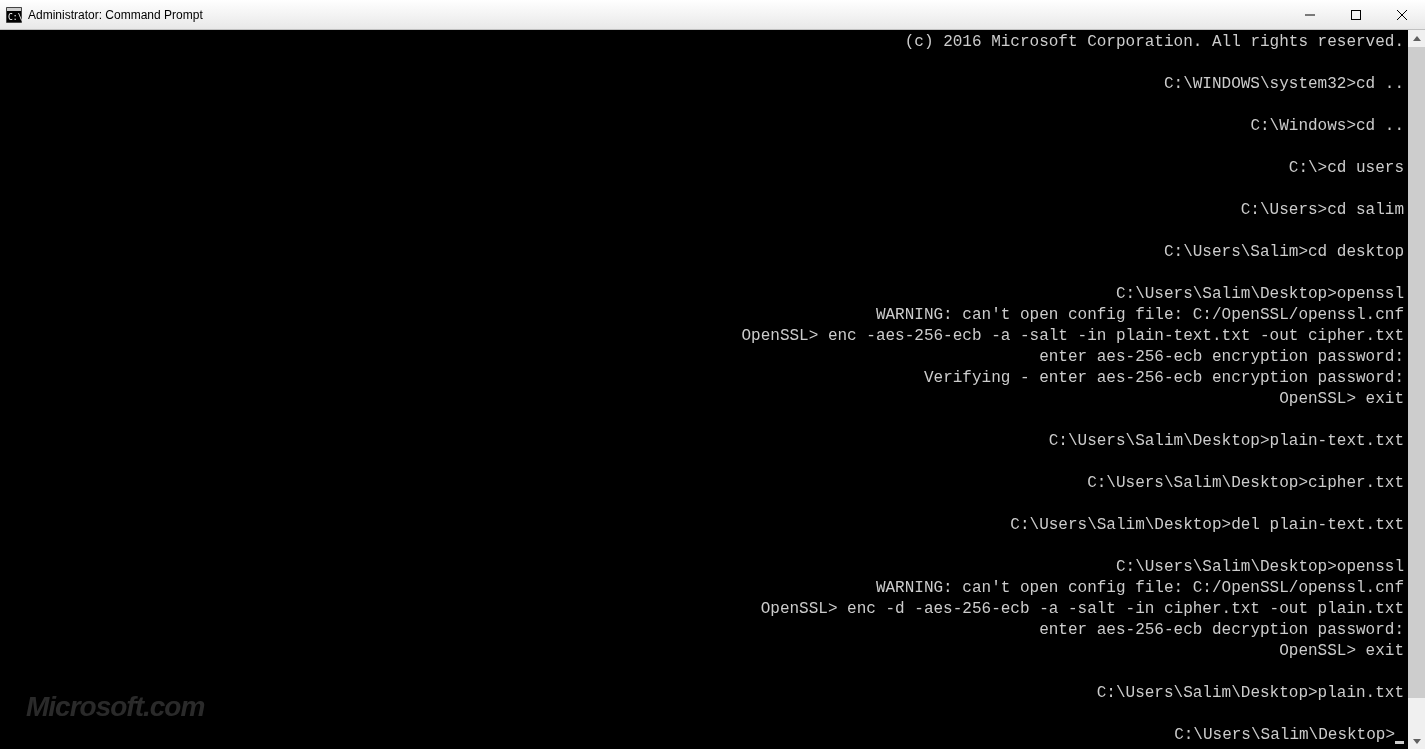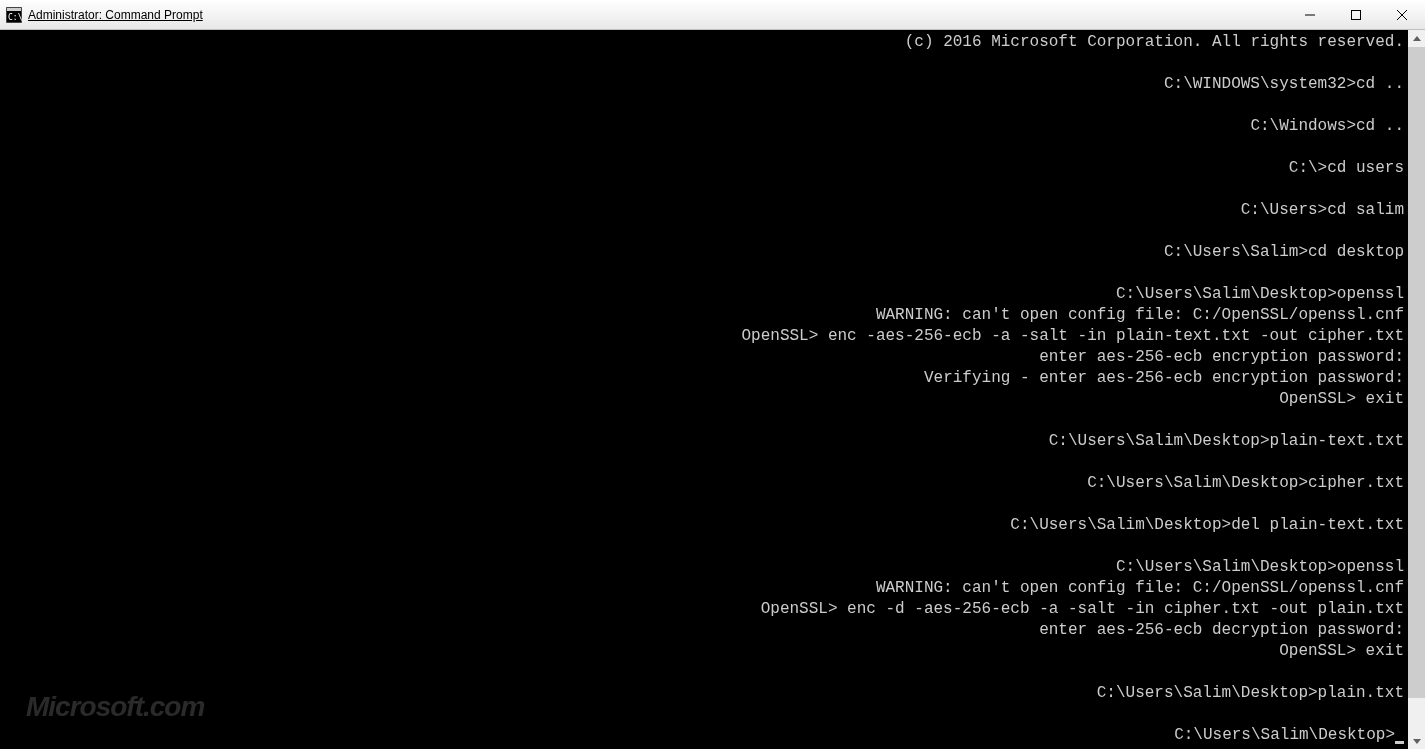--- a/index.html
+++ b/index.html
@@ -33,21 +33,20 @@
       justify-content: center;
     }
     .titlebar-icon svg {
       width: 16px;
       height: 16px;
     }
     .titlebar-title {
       font-size: 12px;
       color: #000;
       flex: 1;
-      text-decoration: underline;
     }
     .window-controls {
       display: flex;
       height: 100%;
     }
     .window-control {
       width: 46px;
       height: 100%;
       display: flex;
       align-items: center;

